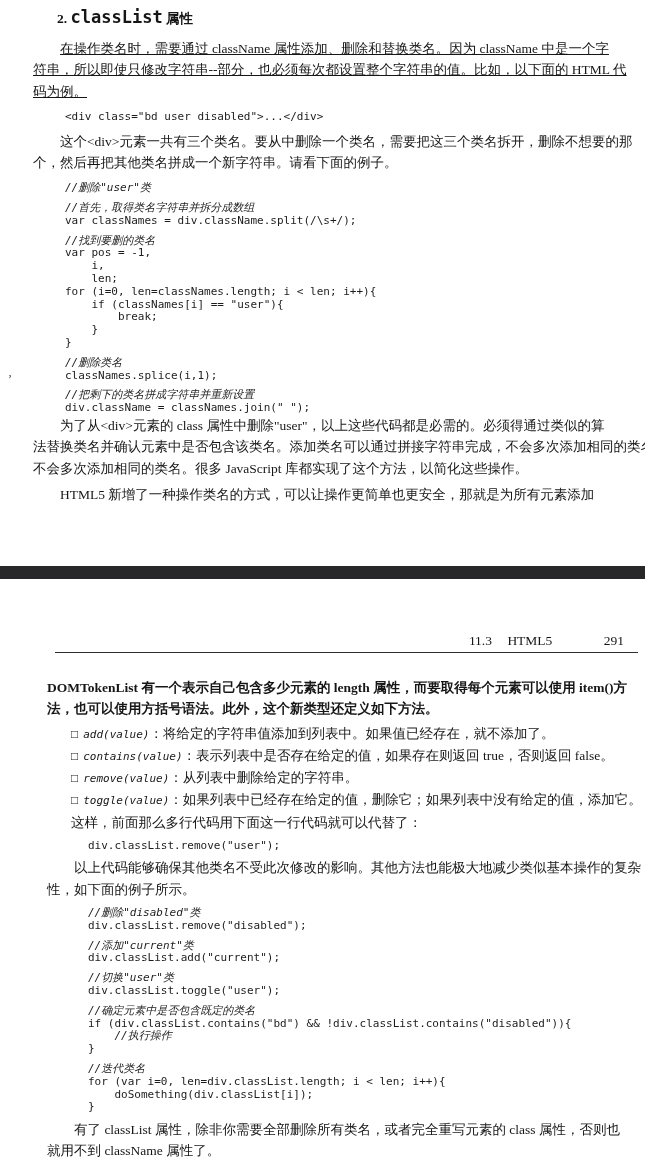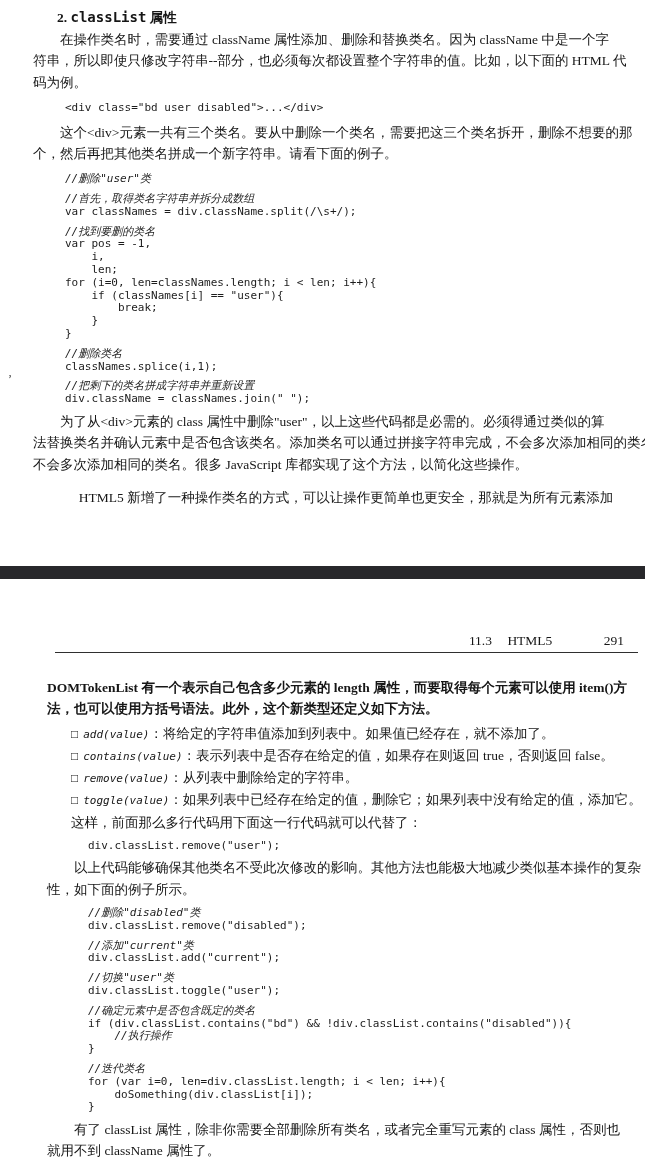--- a/index.html
+++ b/index.html
@@ -20,35 +20,35 @@
     padding: 6px 13px 0 33px;
     overflow: hidden;
   }
   .heading {
     font-size: 13.5px;
     font-weight: 700;
     line-height: 18px;
     padding-left: 24px;
     margin-top: 2px;
   }
-  .heading .mono { font-size: 14px; }
+  .heading .mono { font-size: 17px; }
   .para { font-size: 13.5px; line-height: 21.3px; }
   .para .ln { white-space: nowrap; }
   .para.indent .ln:first-child { text-indent: 27px; }
   .mono, .code { font-family: "DejaVu Sans Mono", "Liberation Mono", monospace; }
   .code { font-size: 11px; line-height: 12.8px; color: #1c1c1c; }
   .code .ln { white-space: pre; }
   .code .ln.cmt { font-style: italic; }
   .code .ln.blank { height: 7px; line-height: 7px; }
-  .p1-para1 { margin-top: 2px; }
+  .p1-para1 { margin-top: 10px; text-decoration: underline; }
   .c1 { margin: 9px 0 0 32px; }
   .p1-para2 { margin-top: 7px; }
   .c2 { margin: 9px 0 0 32px; }
-  .p1-para3 { margin-top: 5px; }
-  .p1-para4 { margin-top: 12px; text-align: center; }
+  .p1-para3 { }
+  .p1-para4 { margin-top: 5px; }
 
   
   .divider { height: 13px; background: #28282b; }
 
   
   .page2 {
     box-sizing: border-box;
     height: 582px;
     padding: 0 7px 0 47px;
     overflow: hidden;

